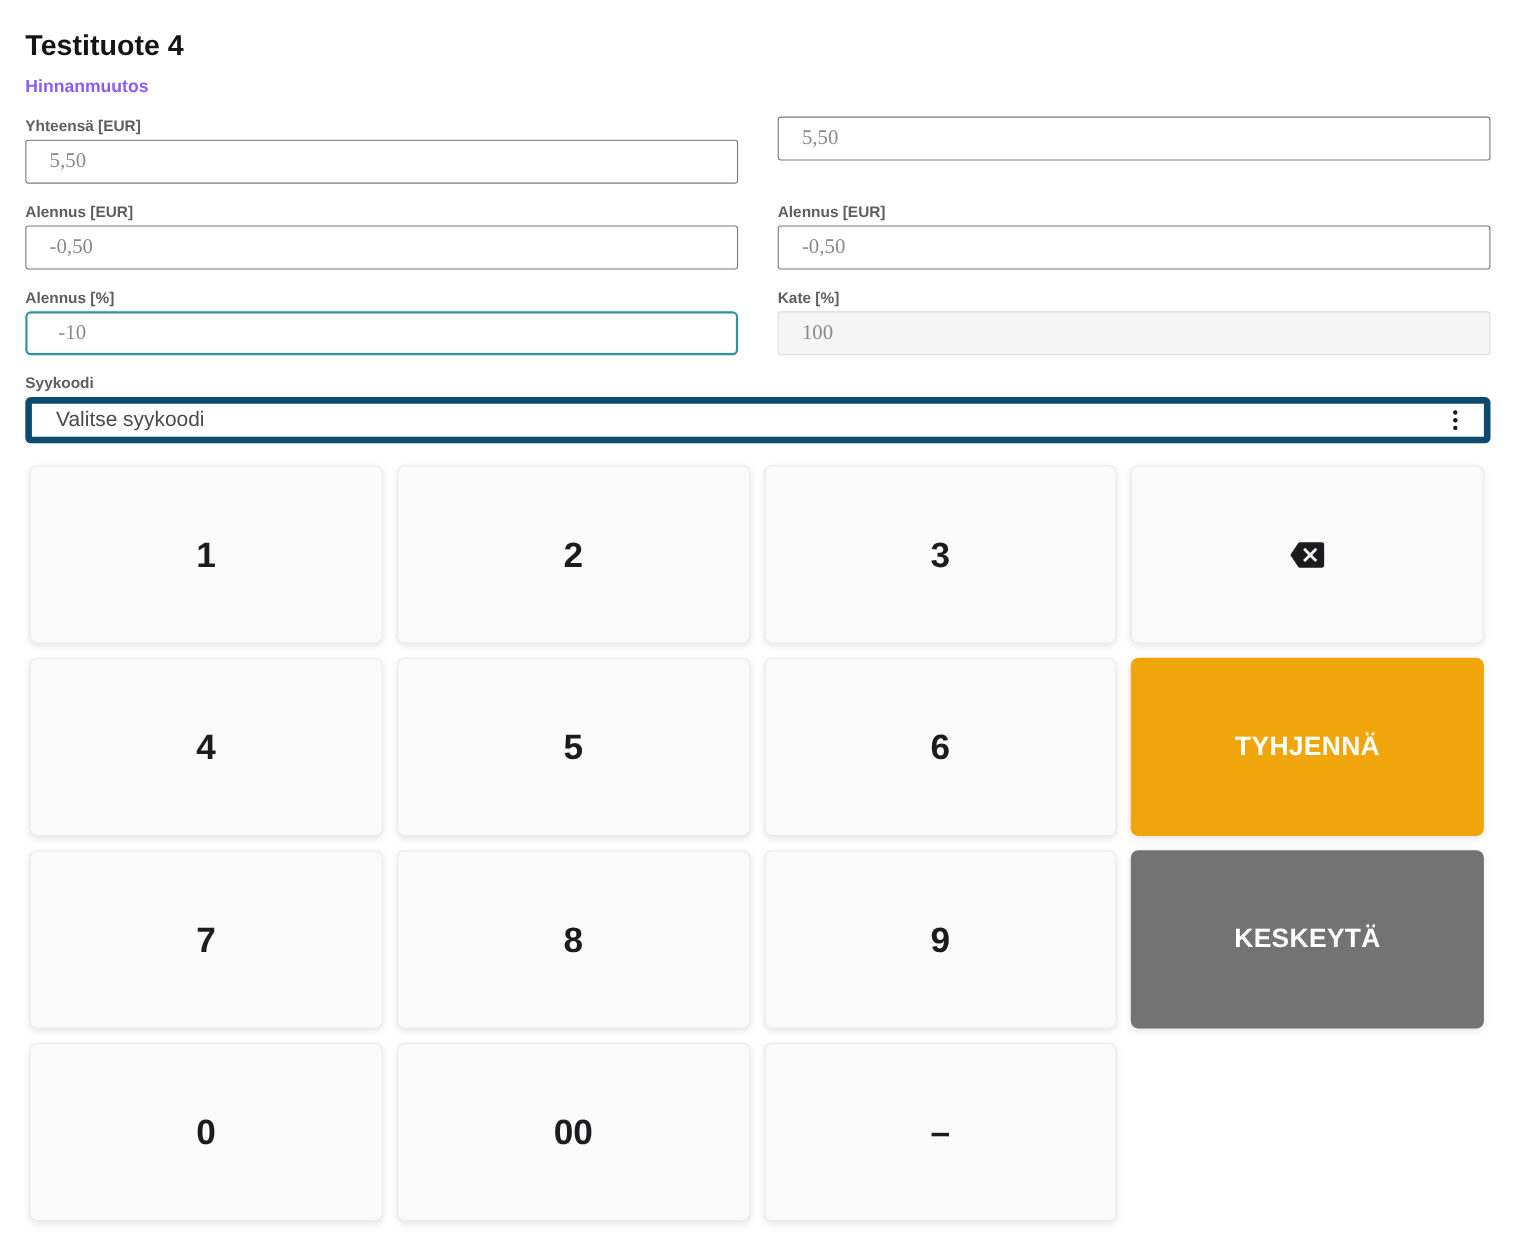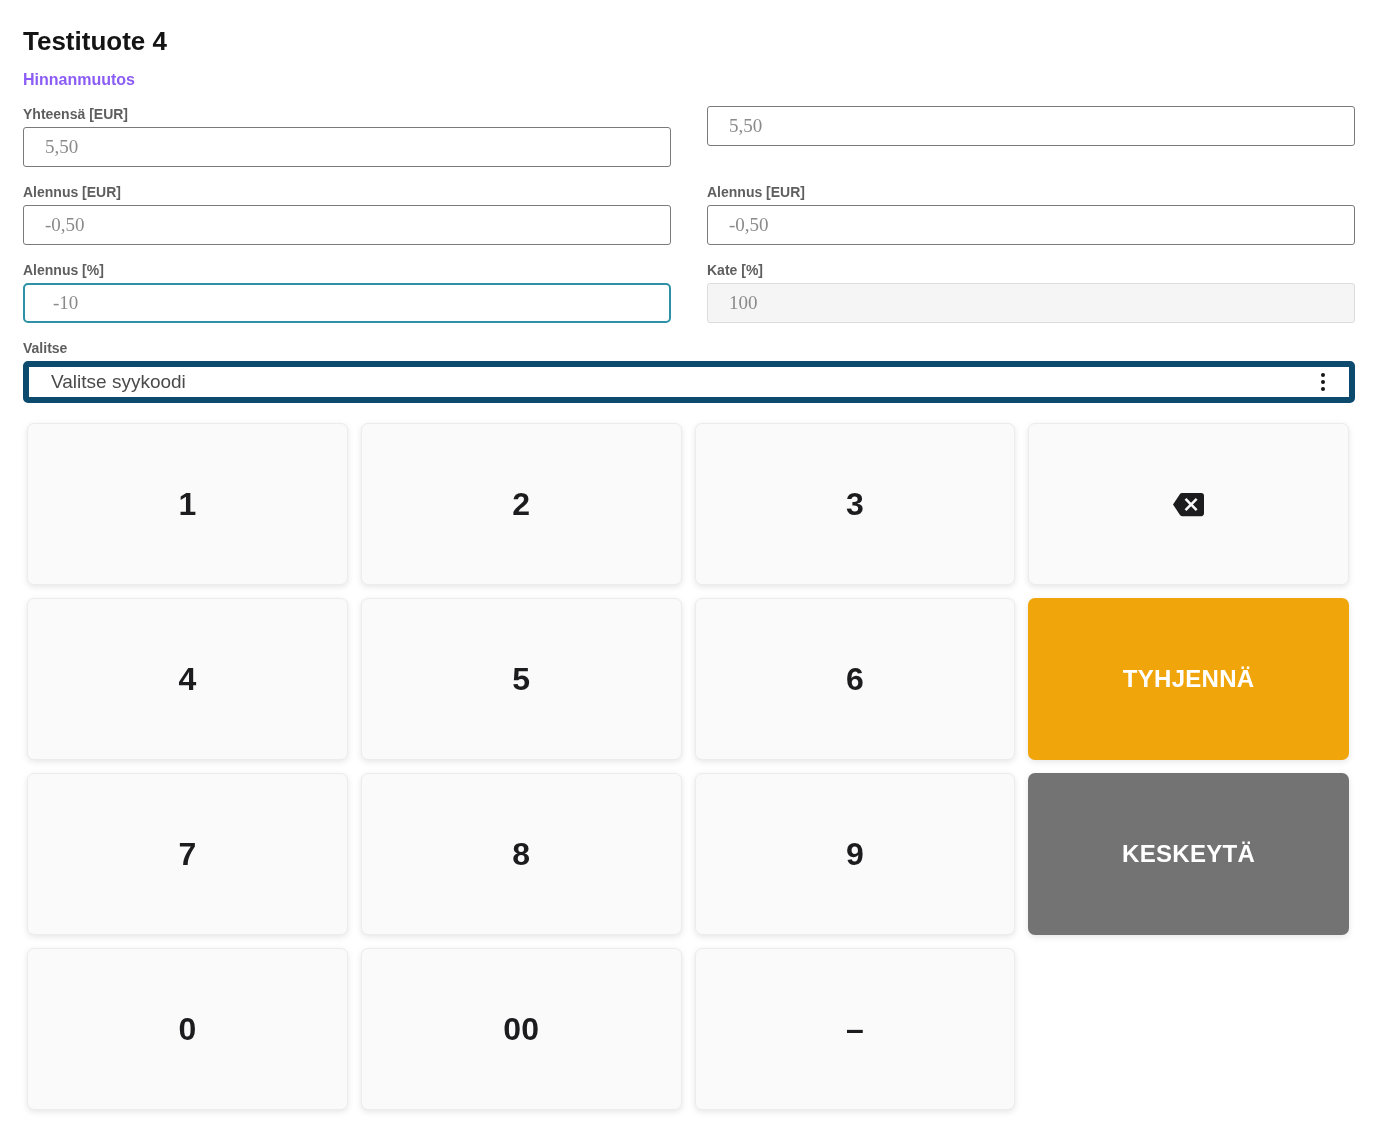--- a/index.html
+++ b/index.html
@@ -104,21 +104,21 @@
       <label class="field-label">Alennus [%]</label>
       <input class="text-input focused" value="-10" style="">
     </div>
     <div class="field">
       <label class="field-label">Kate [%]</label>
       <input class="text-input disabled" disabled="" value="100" style="">
     </div>
   </div>
 
   <div class="field field-full">
-    <label class="field-label">Valitse</label>
+    <label class="field-label">Syykoodi</label>
     <div class="select-box">
       <span class="select-text">Valitse syykoodi</span>
       <span class="kebab">
           <i></i>
           <i></i>
           <i></i>
         </span>
     </div>
   </div>
 

